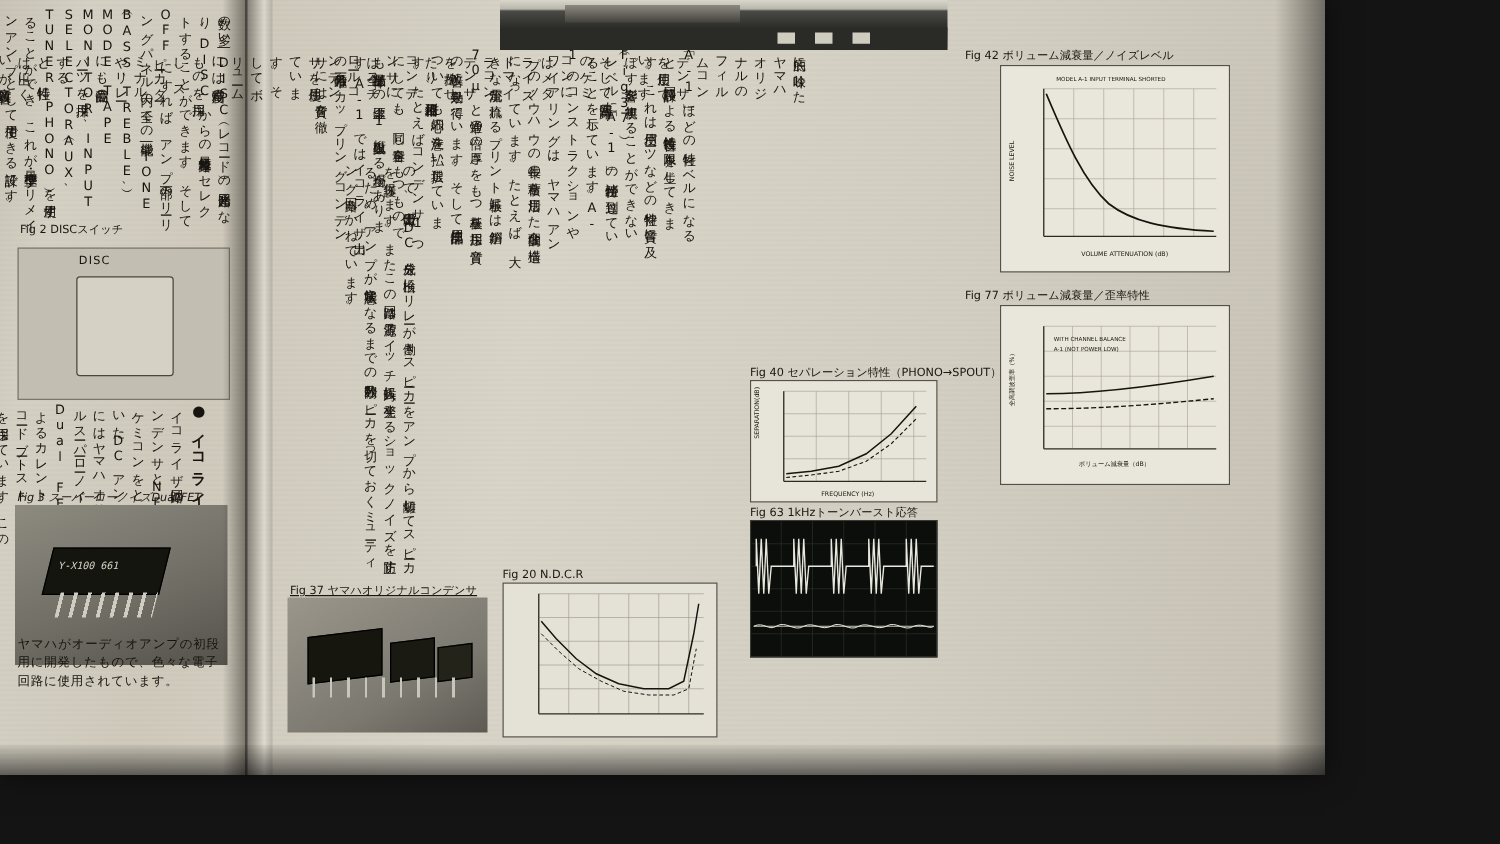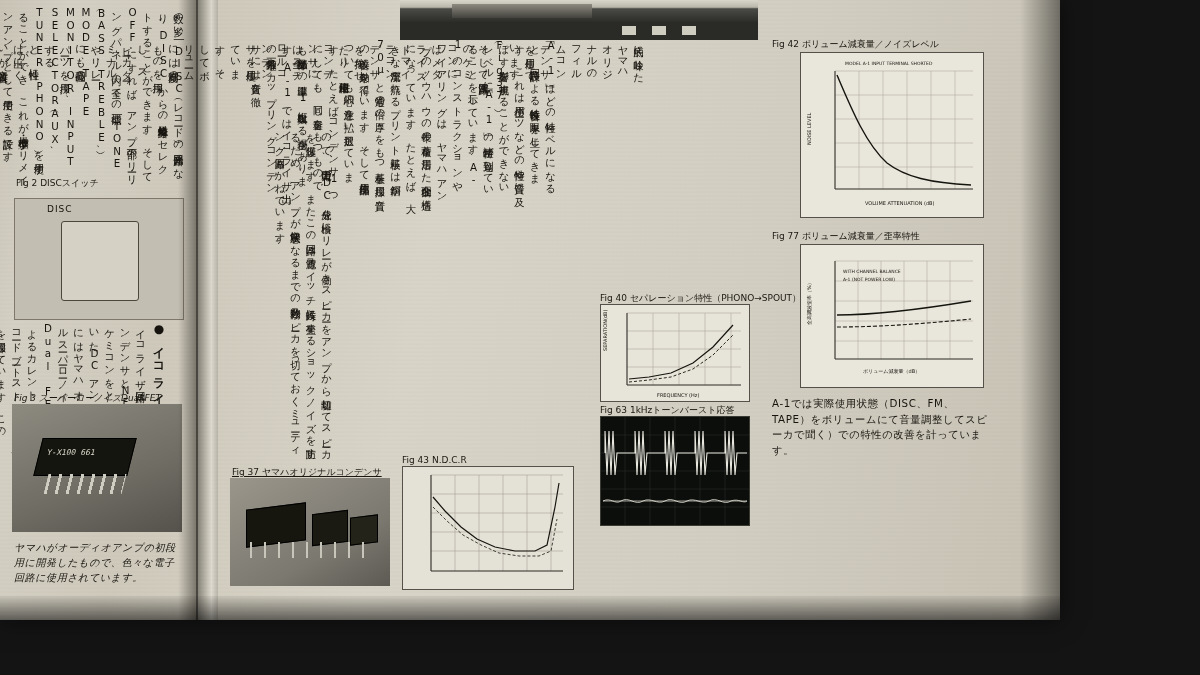--- a/index.html
+++ b/index.html
@@ -47,38 +47,38 @@
 <body>
 
 <div class="page">
   <div class="sheet">
 
     <div class="col" style="left:16px;top:6px;width:170px;height:175px;">数の多い―DISC（レコード）の発光回路となり、DISCからの最短位号経路をセレクトすることができます。そしてOFFにすれば、アンプ下部のリーリングパネル内の全ての機能―TONE（BASS、TREBLE）、MODE、TAPE MONITOR、INPUT SELECTOR（AUX、TUNER、PHONO）を使用することができ、これが最小・標準型プリメインアンプとして使用できる設計です。A-1はあらゆる意味でアンプの新しい縮図を開く未来型のアンプです。</div>
 
     <div class="cap" style="position:absolute;left:16px;top:177px;">Fig 2  DISCスイッチ</div>
 
     <div class="figbox" style="left:14px;top:198px;width:168px;height:120px;background:#c2beb1;">
-      <div style="position:absolute;left:32px;top:5px;font-size:9px;letter-spacing:1px;color:#14110c;">DISC</div>
+      <div style="position:absolute;left:48px;top:5px;font-size:9px;letter-spacing:1px;color:#14110c;">DISC</div>
       <div style="position:absolute;left:46px;top:22px;width:76px;height:78px;border:1.5px solid #4c463c;background:#d5d1c4;border-radius:3px;"></div>
     </div>
 
     <div class="col head" style="left:150px;top:322px;width:16px;height:120px;">●イコライザ回路●</div>
     <div class="col" style="left:14px;top:322px;width:134px;height:118px;">イコライザ回路は、入力回路のコンデンサとNFB回路のケミコンをとりのぞいたDCアンプ構成で、初段にはヤマハオリジナルスーパーローノイズDual FETによるカレントミラースコードブートストラップ回路を採用しています。このデュアルFETは、</div>
 
     <div class="cap" style="position:absolute;left:14px;top:392px;font-style:italic;">Fig 3  スーパーローノイズDual FET</div>
 
     <div class="photo" style="left:12px;top:404px;width:170px;height:128px;background:linear-gradient(160deg,#8d8a80,#6f6c64 60%,#54524b);">
       <div style="position:absolute;left:26px;top:34px;width:92px;height:36px;background:#15150f;transform:skewX(-14deg);border:1px solid #000;">
         <div style="position:absolute;left:7px;top:9px;font-size:8px;color:#d8d6c8;font-family:'DejaVu Sans Mono',monospace;">Y-X100  661</div>
       </div>
       <div style="position:absolute;left:34px;top:70px;width:78px;height:20px;
                   background:repeating-linear-gradient(90deg,#cfcdc2 0 3px,rgba(0,0,0,0) 3px 11px);transform:skewX(-14deg);"></div>
     </div>
 
-    <div class="col" style="left:14px;top:540px;width:168px;height:52px;writing-mode:horizontal-tb;text-orientation:mixed;font-size:10px;line-height:15px;font-style:italic;">ヤマハがオーディオアンプの初段用に開発したもので、色々な電子回路に使用されています。</div>
+    <div class="col" style="left:14px;top:508px;width:168px;height:52px;writing-mode:horizontal-tb;text-orientation:mixed;font-size:10px;line-height:15px;">ヤマハがオーディオアンプの初段用に開発したもので、色々な電子回路に使用されています。</div>
 
     <div class="leftcurl"></div>
     <div class="gutter"></div>
 
     <div class="col" style="left:228px;top:6px;width:158px;height:150px;"></div>
 
     <div class="col head" style="left:356px;top:86px;width:16px;height:120px;"></div>
     <div class="col sub" style="left:334px;top:112px;width:18px;height:132px;"></div>
     <div class="col" style="left:228px;top:126px;width:106px;height:330px;">のて、出力電圧のDC成分を検出にリレーが働きスピーカーをアンプから切離してスピーカを保護します。またこの回路は電源スイッチ投入時に発生するショックノイズを防止するため、アンプが定常状態になるまでの数秒間スピーカを切っておくミューティング回路もかねています。</div>
 
@@ -92,21 +92,21 @@
                   background:repeating-linear-gradient(90deg,#c8c6bb 0 2px,rgba(0,0,0,0) 2px 14px);"></div>
     </div>
 
     <div class="col" style="left:400px;top:38px;width:158px;height:160px;">「A-1」ほどの特性レベルになると、回路設計による特性改善に限界を生じてきます。これは使用パーツなどの特性や音質に及ぼす影響を無視することができないレベルに「A-1」の諸特性が到達していることを示しています。A-1のコンストラクションやワイアリングは、ヤマハアンプのノウハウの長年の蓄積を活用した合理的な構造になっています。たとえば、大きな電流が流れるプリント基板には銅箔が70μと通常の倍の厚さをもつ基板を採用し音質の改善に効果を得ています。そして使用部品についても細心の注意を払い選択しています。たとえばコンデンサ1つにしても、同じ容量をもつものでも部品単体での歪率は1桁以上異なる場合があります。A-1ではイコライザ出力の信号系唯一のカップリングコンデンサには音質を徹</div>
 
     <div class="col head" style="left:528px;top:216px;width:16px;height:128px;"></div>
     <div class="col" style="left:452px;top:232px;width:76px;height:76px;"></div>
     <div class="col sub" style="left:432px;top:288px;width:20px;height:128px;"></div>
     <div class="col" style="left:400px;top:318px;width:32px;height:132px;"></div>
 
-    <div class="cap" style="position:absolute;left:402px;top:455px;">Fig 43  N.D.C.R</div>
+    <div class="cap" style="position:absolute;left:402px;top:455px;">Fig 20  N.D.C.R</div>
 
     <div class="plot" style="left:402px;top:466px;width:170px;height:122px;">
       <svg width="170" height="122" viewBox="0 0 170 122">
         <rect x="0" y="0" width="170" height="122" fill="#e4e1d6"></rect>
         <g stroke="#9c968a" stroke-width="0.5">
           <line x1="28" y1="8" x2="28" y2="104"></line>
             <line x1="52" y1="8" x2="52" y2="104"></line>
           <line x1="76" y1="8" x2="76" y2="104"></line>
             <line x1="100" y1="8" x2="100" y2="104"></line>
           <line x1="124" y1="8" x2="124" y2="104"></line>
@@ -245,21 +245,20 @@
         </g>
         <path d="M36 70 C70 70,110 66,170 56" stroke="#15150f" stroke-width="1.3" fill="none"></path>
         <path d="M36 82 C70 82,110 80,170 74" stroke="#15150f" stroke-width="1.1" fill="none" stroke-dasharray="4,2"></path>
         <text x="42" y="28" font-size="4.5" fill="#1a1712">WITH CHANNEL BALANCE</text>
         <text x="42" y="36" font-size="4.5" fill="#1a1712">A-1 (NOT POWER LOW)</text>
         <text x="10" y="80" font-size="5" fill="#1a1712" transform="rotate(-90 10 80)">全高調波歪率（%）</text>
         <text x="62" y="128" font-size="5" fill="#1a1712">ボリューム減衰量（dB）</text>
       </svg>
     </div>
 
-    <div class="colwide" style="left:772px;top:396px;width:218px;height:196px;writing-mode:horizontal-tb;font-size:10.3px;line-height:15.6px;">A-1では実際使用状態（DISC、FM、TAPE）をボリュームにて音量調整してスピーカで聞く）での特性の改善を計っています。</div>
 
     <div class="amp" style="left:400px;top:0px;width:358px;height:40px;">
       <div style="position:absolute;left:0;top:22px;width:358px;height:18px;background:#2a2a27;"></div>
       <div style="position:absolute;left:222px;top:26px;width:14px;height:9px;background:#cfccc0;"></div>
       <div style="position:absolute;left:252px;top:26px;width:14px;height:9px;background:#cfccc0;"></div>
       <div style="position:absolute;left:282px;top:26px;width:14px;height:9px;background:#cfccc0;"></div>
       <div style="position:absolute;left:52px;top:4px;width:140px;height:14px;background:linear-gradient(180deg,#8d8a80,#43423d);"></div>
     </div>
 
     <div class="bottomdark"></div>

